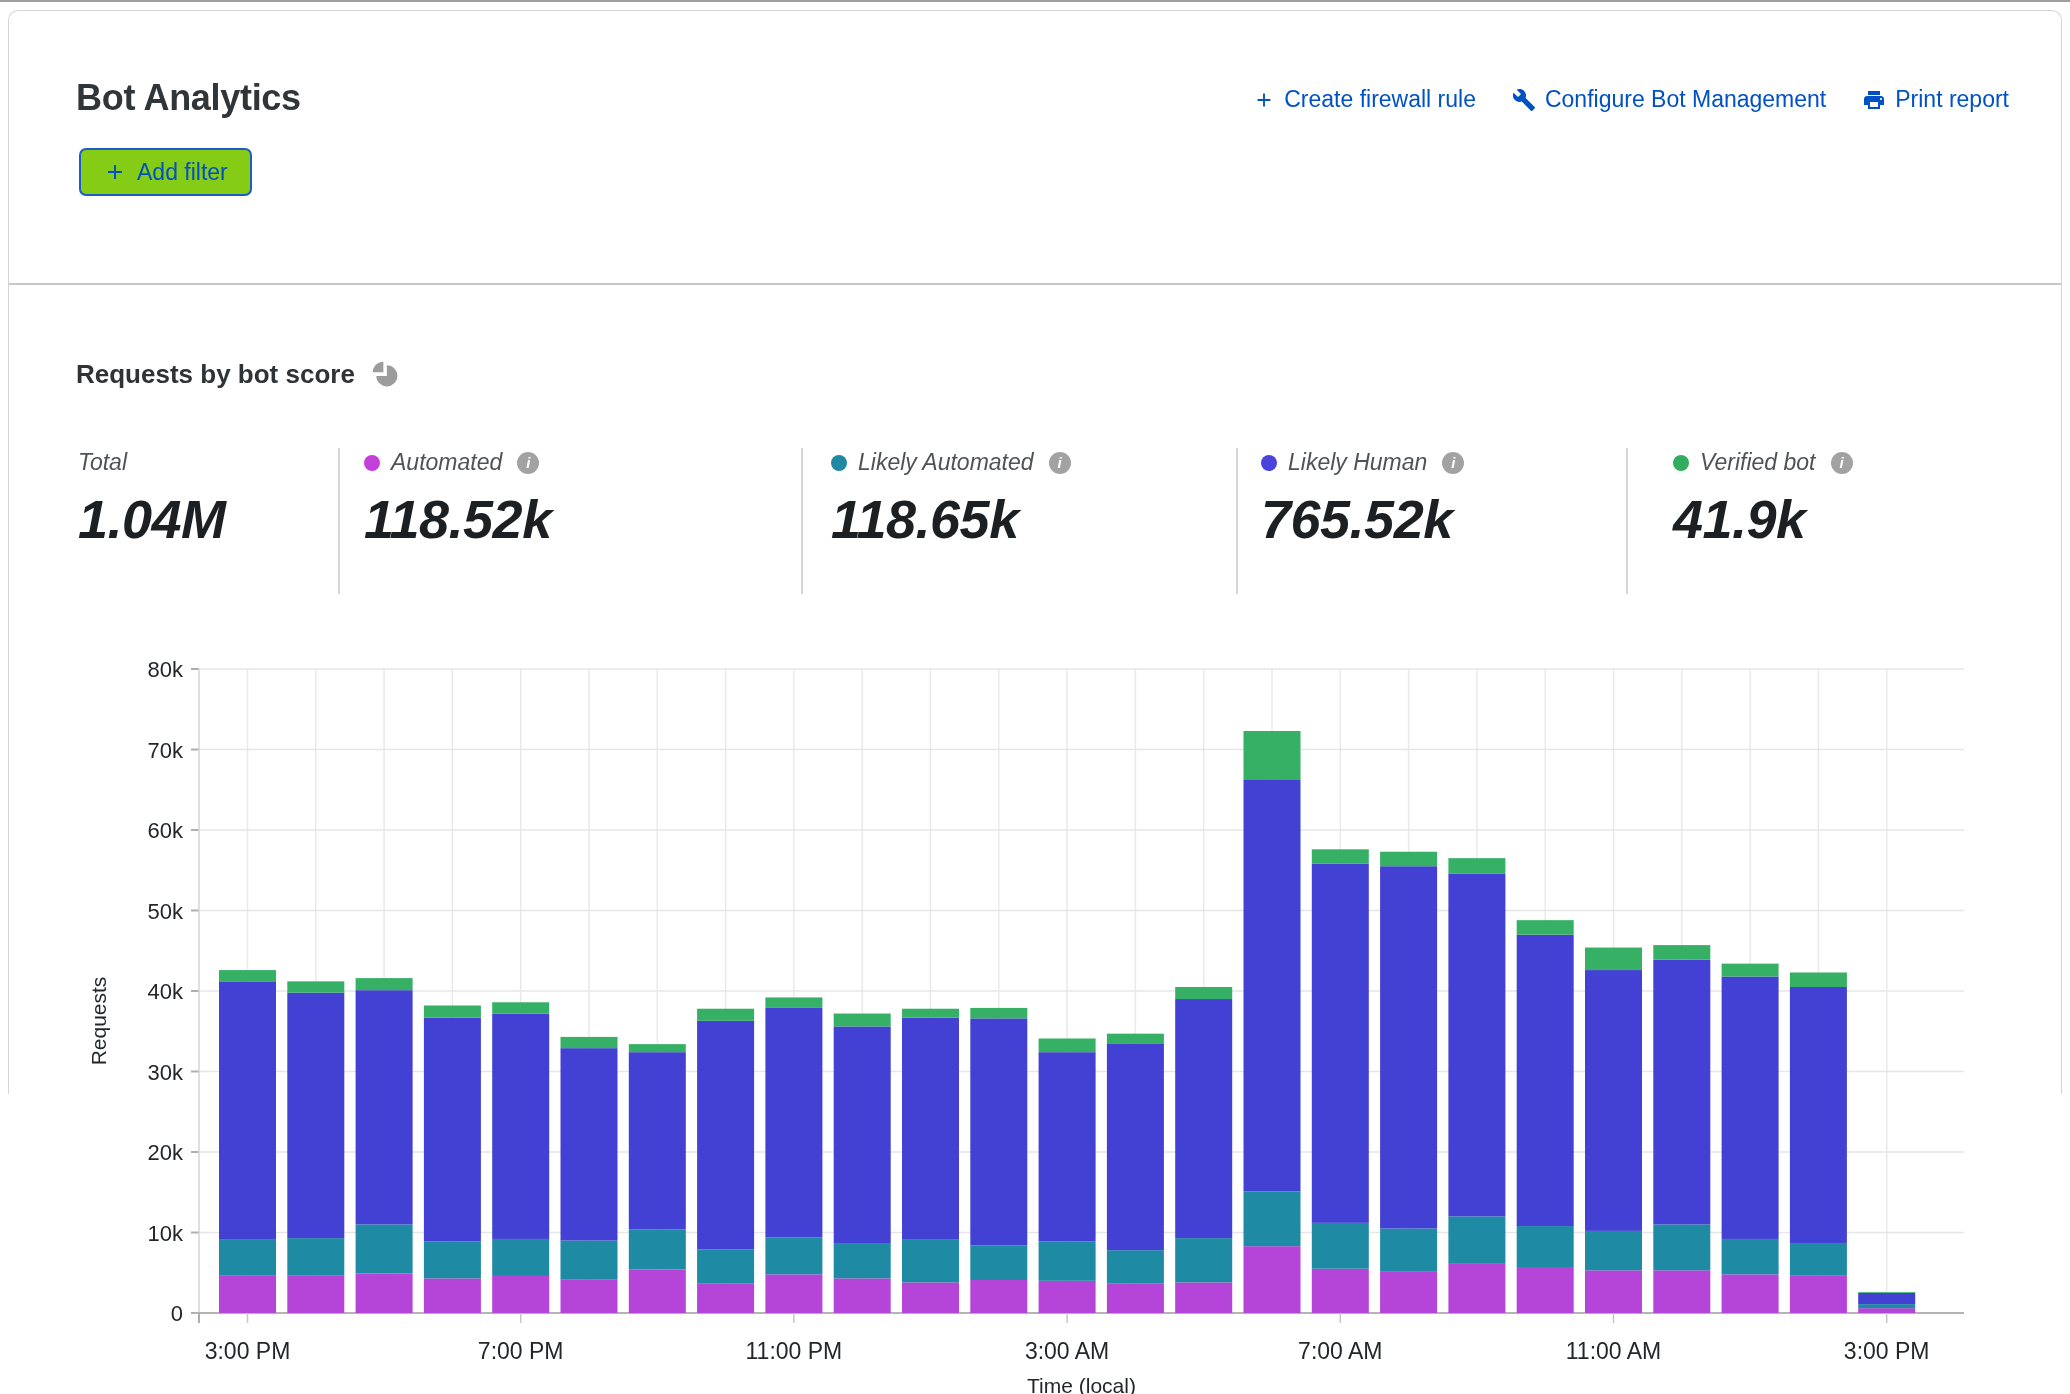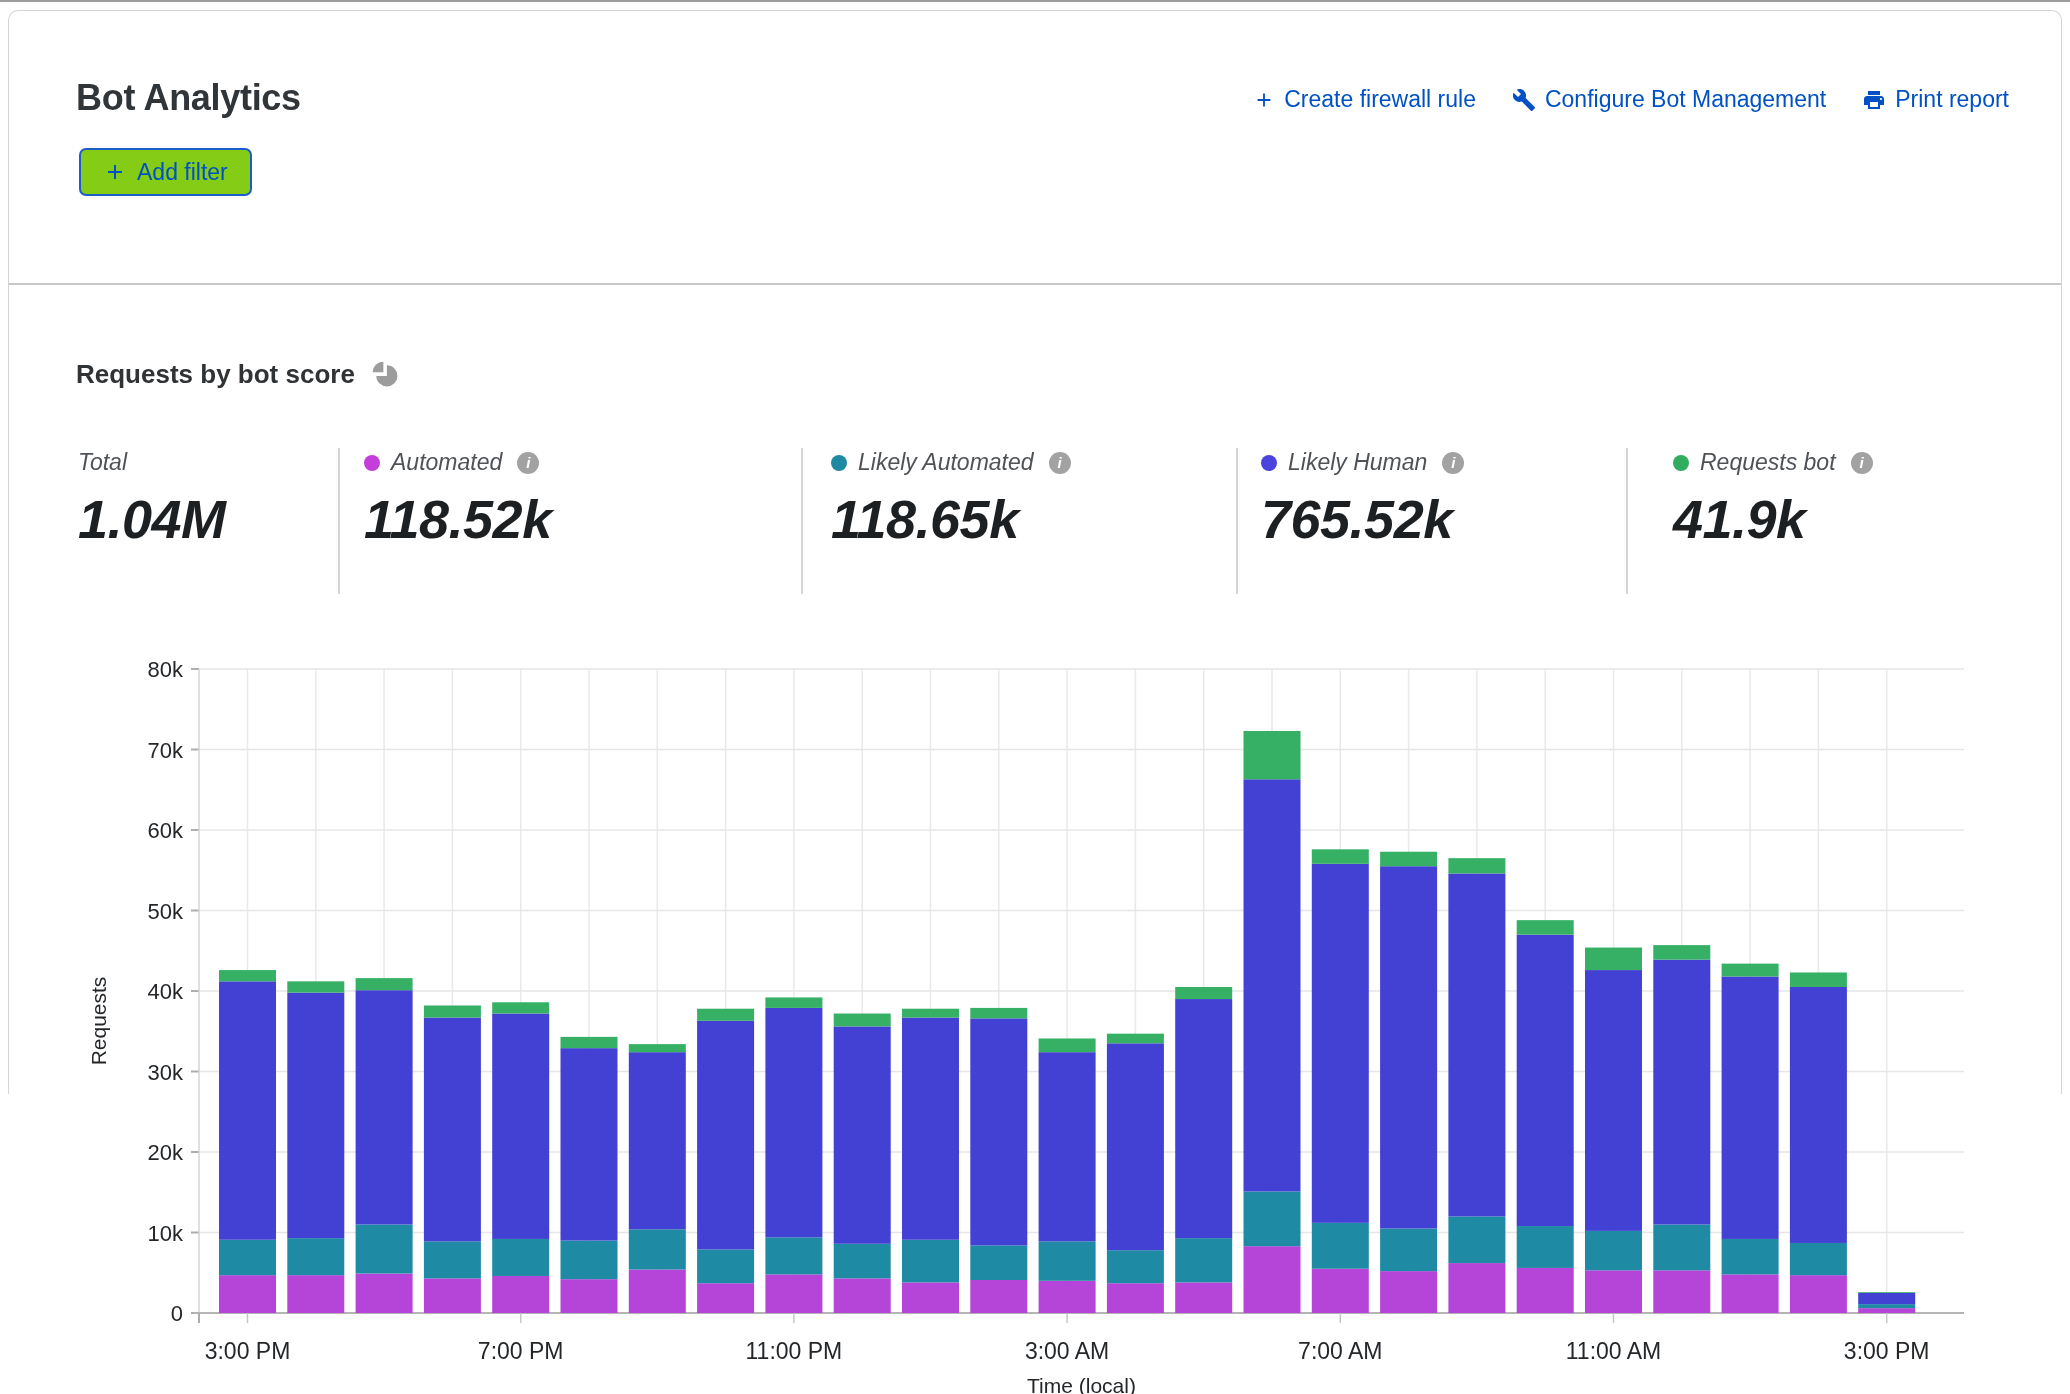--- a/index.html
+++ b/index.html
@@ -135,21 +135,21 @@
       <span>Likely Human</span>
       <span class="info-badge">i</span>
     </div>
     <div class="stat-value">765.52k</div>
   </div>
 
   <div class="stat-divider" style="left:1617px"></div>
   <div class="stat-col" style="left:1664px">
     <div class="stat-label-row">
       <span class="dot" style="background: rgb(48, 173, 95);"></span>
-      <span>Requests bot</span>
+      <span>Verified bot</span>
       <span class="info-badge">i</span>
     </div>
     <div class="stat-value">41.9k</div>
   </div>
 
   <div class="chart-wrap">
     <svg width="2070" height="794" viewBox="0 600 2070 794">
         <line x1="238.5" y1="658" x2="238.5" y2="1302" stroke="#e9e9e9" stroke-width="1.5"></line>
         <line x1="306.8" y1="658" x2="306.8" y2="1302" stroke="#e9e9e9" stroke-width="1.5"></line>
         <line x1="375.1" y1="658" x2="375.1" y2="1302" stroke="#e9e9e9" stroke-width="1.5"></line>

